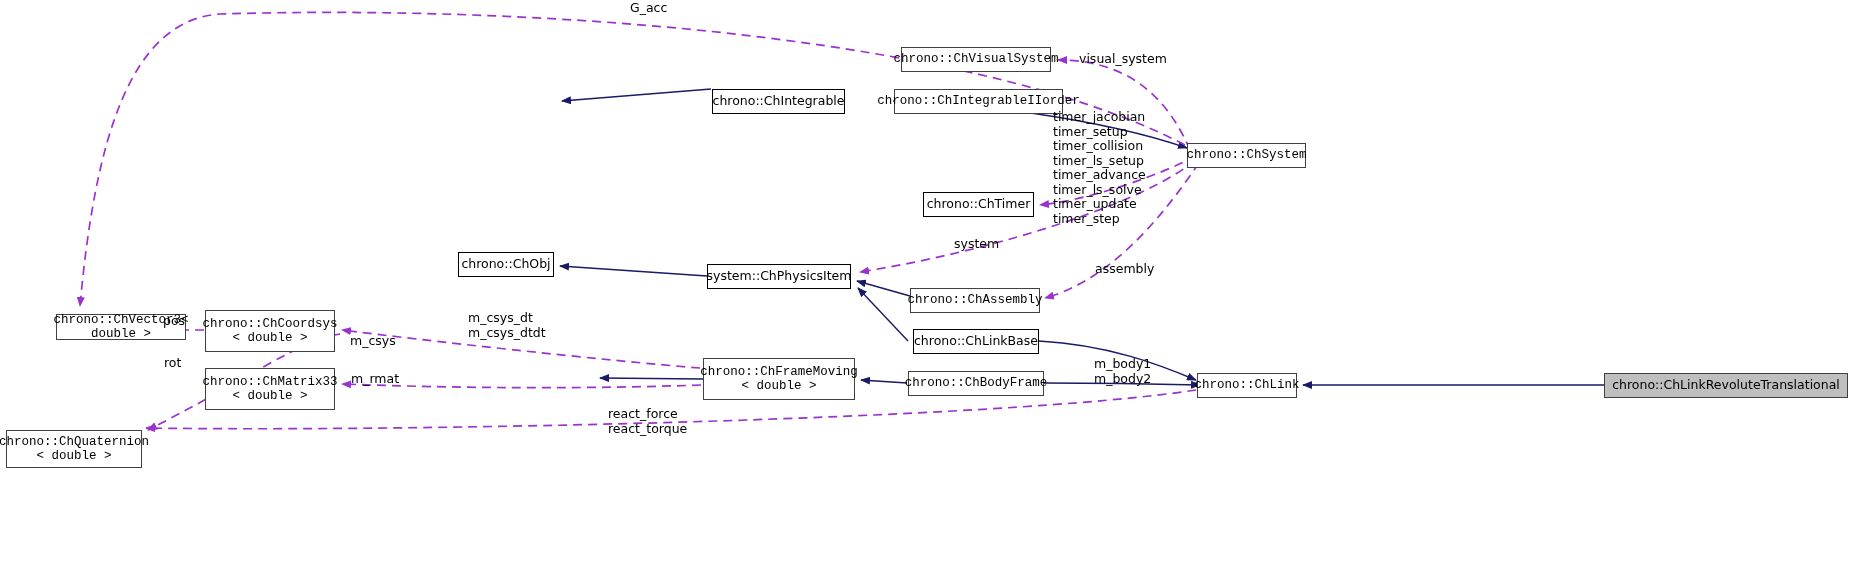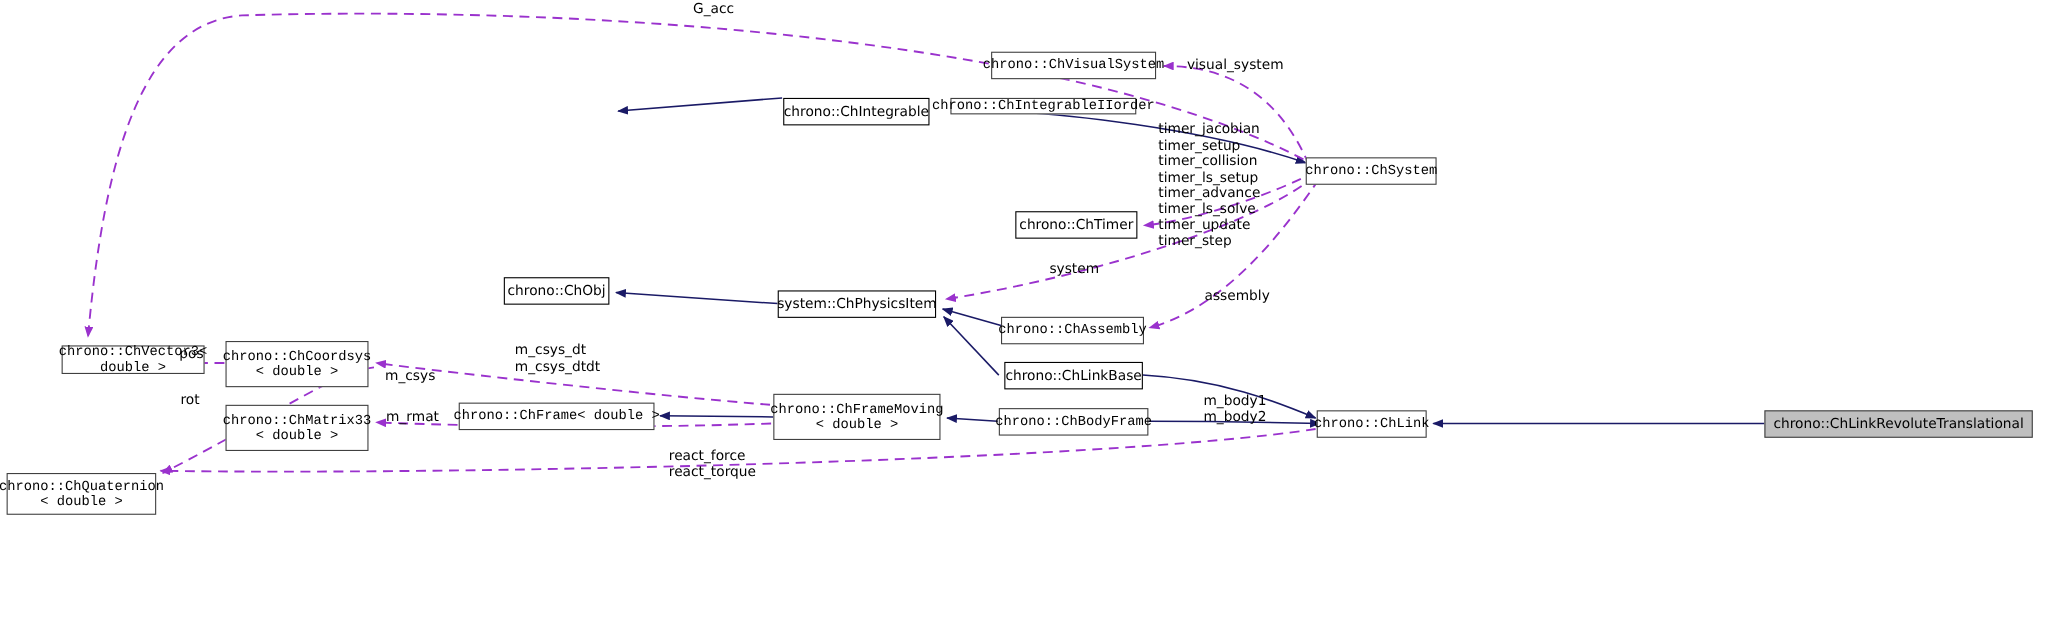--- a/index.html
+++ b/index.html
@@ -91,33 +91,32 @@
   </svg>
 
   <div class="node thick" style="left:8px;  top:314px; width:130px; height:26px;margin-left:48px;">chrono::ChVector3&lt;
 double &gt;</div>
   <div class="node thick" style="left:205px;top:310px; width:130px; height:42px;">chrono::ChCoordsys
 &lt; double &gt;</div>
   <div class="node thick" style="left:205px;top:368px; width:130px; height:42px;">chrono::ChMatrix33
 &lt; double &gt;</div>
   <div class="node thick" style="left:6px;  top:430px; width:136px; height:38px;">chrono::ChQuaternion
 &lt; double &gt;</div>
-  <div class="node thick" style="left:417px;top:366px; width:178px; height:25px;">chrono::ChFrame&lt; double &gt;</div>
   <div class="node thick" style="left:703px;top:358px; width:152px; height:42px;">chrono::ChFrameMoving
 &lt; double &gt;</div>
   <div class="node" style="left:458px;top:252px; width:96px;  height:25px;">chrono::ChObj</div>
   <div class="node" style="left:707px;top:264px; width:144px; height:25px;">system::ChPhysicsItem</div>
   <div class="node thick" style="left:910px;top:288px; width:130px; height:25px;">chrono::ChAssembly</div>
   <div class="node" style="left:913px;top:329px; width:126px; height:25px;">chrono::ChLinkBase</div>
   <div class="node thick" style="left:908px;top:371px; width:136px; height:25px;">chrono::ChBodyFrame</div>
   <div class="node thick" style="left:1197px;top:373px; width:100px; height:25px;">chrono::ChLink</div>
   <div class="node highlight" style="left:1604px;top:373px; width:244px; height:25px;">chrono::ChLinkRevoluteTranslational</div>
   <div class="node thick" style="left:901px;top:47px;  width:150px; height:25px;">chrono::ChVisualSystem</div>
   <div class="node" style="left:712px;top:89px;  width:133px; height:25px;">chrono::ChIntegrable</div>
-  <div class="node thick" style="left:864px;top:89px;  width:169px; height:15px;">chrono::ChIntegrableIIorder</div>
+  <div class="node thick" style="left:894px;top:89px;  width:169px; height:25px;">chrono::ChIntegrableIIorder</div>
   <div class="node" style="left:923px;top:192px; width:111px; height:25px;">chrono::ChTimer</div>
   <div class="node thick" style="left:1187px;top:143px; width:119px; height:25px;">chrono::ChSystem</div>
 
   <div class="edge-label" style="left:630px; top:1px;">G_acc</div>
   <div class="edge-label" style="left:1079px; top:52px;">visual_system</div>
   <div class="edge-label" style="left:1053px; top:110px;">timer_jacobian
 timer_setup
 timer_collision
 timer_ls_setup
 timer_advance

